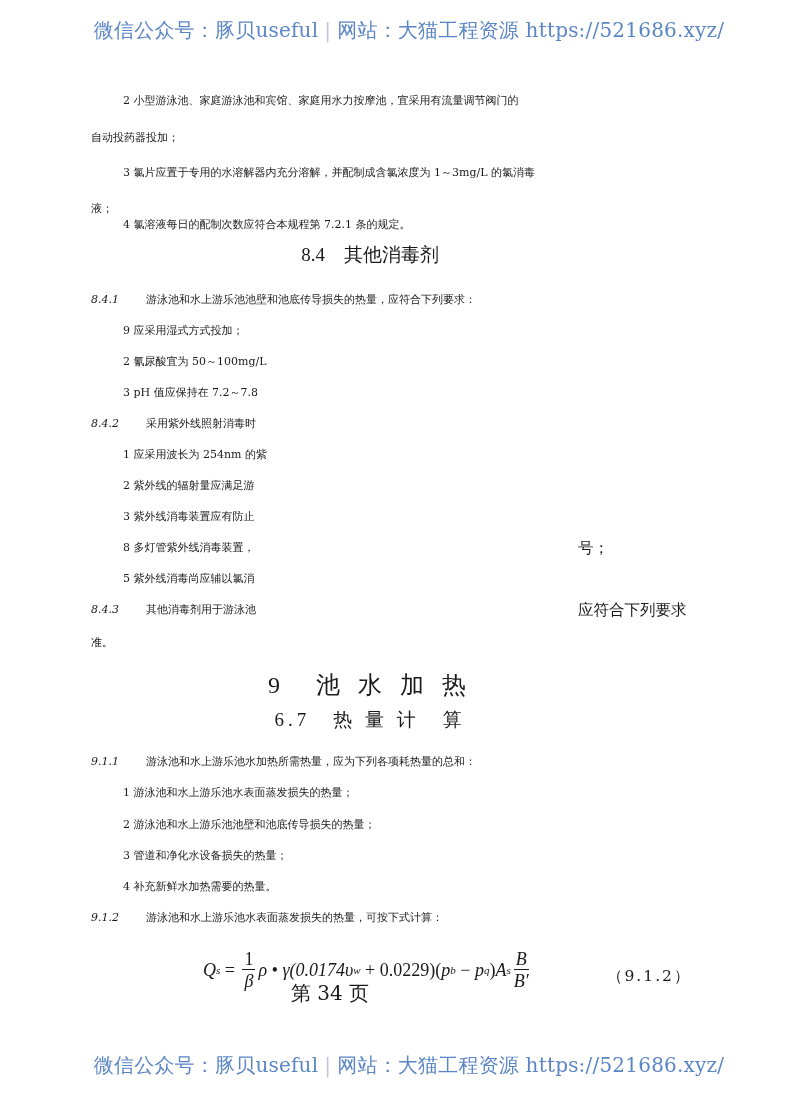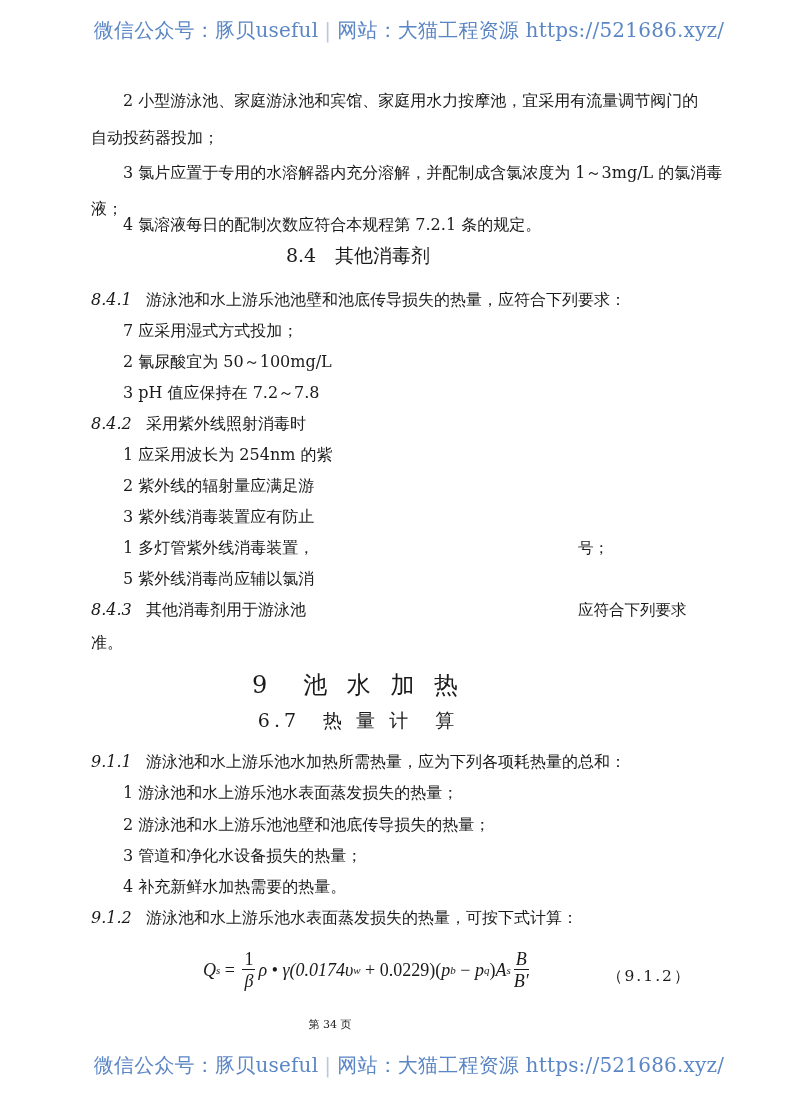--- a/index.html
+++ b/index.html
@@ -10,75 +10,75 @@
     }
     .watermark {
       position: absolute; left: 9px; width: 800px; text-align: center;
       font-size: 20px; color: #5b86c5; letter-spacing: 0.2px;
       font-family: "DejaVu Serif", serif;
     }
     .watermark .sep { color: #b9c8df; margin: 0 6px; }
     .wm-top { top: 17px; }
     .wm-bottom { top: 1052px; }
     .line {
-      position: absolute; font-size: 16px; white-space: nowrap; line-height: 20px;
+      position: absolute; font-size: 11px; white-space: nowrap; line-height: 20px;
     }
     .indent { left: 123px; }
     .clause { left: 91px; }
     .clause .num { display: inline-block; width: 55px; font-style: italic; }
     .cont { left: 91px; }
     .heading {
-      position: absolute; left: 0; width: 716px; text-align: center;
-      font-size: 19px; line-height: 24px; white-space: nowrap;
+      position: absolute; left: 12px; width: 716px; text-align: center;
+      font-size: 19px; line-height: 24px; white-space: nowrap; font-family: Liberation Serif, serif;
     }
     .heading.h1 { letter-spacing: 6px; font-size: 24px; }
     .heading.h2 { letter-spacing: 4px; }
     .right-frag { position: absolute; font-size: 15.5px; line-height: 20px; white-space: nowrap; }
     .formula {
       position: absolute; left: 203px; top: 940px; height: 60px;
       font-family: "Liberation Serif", "DejaVu Serif", serif; font-size: 18px;
       display: flex; align-items: center; white-space: nowrap;
     }
     .formula i { font-style: italic; }
     .formula sub { font-size: 11px; vertical-align: -4px; font-style: italic; }
     .frac { display: inline-flex; flex-direction: column; align-items: center; margin: 0 3px; vertical-align: middle; }
     .frac .n { border-bottom: 1px solid #1a1a1a; padding: 0 2px; line-height: 20px; }
     .frac .d { line-height: 22px; font-style: italic; }
     .eq-num { position: absolute; left: 607px; top: 958px; font-size: 15.5px; letter-spacing: 2px; margin-top: 8px; }
-    .page-num { position: absolute; left: 0; width: 660px; text-align: center; top: 1017px; font-size: 11px; }
+    .page-num { position: absolute; left: 0; width: 660px; text-align: center; top: 980px; font-size: 20px; }
   </style>
 </head>
 <body>
 
 <div class="watermark wm-top">
   <span>微信公众号：豚贝useful</span><span class="sep">|</span><span>网站：大猫工程资源 https://521686.xyz/</span>
 </div>
 
 <div class="line indent" style="top:91px">2 小型游泳池、家庭游泳池和宾馆、家庭用水力按摩池，宜采用有流量调节阀门的</div>
 <div class="line cont" style="top:128px">自动投药器投加；</div>
 <div class="line indent" style="top:163px">3 氯片应置于专用的水溶解器内充分溶解，并配制成含氯浓度为 1～3mg/L 的氯消毒</div>
 <div class="line cont" style="top:199px">液；</div>
 <div class="line indent" style="top:215px">4 氯溶液每日的配制次数应符合本规程第 7.2.1 条的规定。</div>
 
 <div class="heading" style="top:243px">8.4　其他消毒剂</div>
 
 <div class="line clause" style="top:290px">
   <span class="num">8.4.1</span><span>游泳池和水上游乐池池壁和池底传导损失的热量，应符合下列要求：</span>
 </div>
-<div class="line indent" style="top:321px">7 应采用湿式方式投加；</div>
+<div class="line indent" style="top:321px">9 应采用湿式方式投加；</div>
 <div class="line indent" style="top:352px">2 氰尿酸宜为 50～100mg/L</div>
 <div class="line indent" style="top:383px">3 pH 值应保持在 7.2～7.8</div>
 
 <div class="line clause" style="top:414px">
   <span class="num">8.4.2</span><span>采用紫外线照射消毒时</span>
 </div>
 <div class="line indent" style="top:445px">1 应采用波长为 254nm 的紫</div>
 <div class="line indent" style="top:476px">2 紫外线的辐射量应满足游</div>
 <div class="line indent" style="top:507px">3 紫外线消毒装置应有防止</div>
-<div class="line indent" style="top:538px">1 多灯管紫外线消毒装置，</div>
+<div class="line indent" style="top:538px">8 多灯管紫外线消毒装置，</div>
 <div class="right-frag" style="left:578px; top:538px">号；</div>
 <div class="line indent" style="top:569px">5 紫外线消毒尚应辅以氯消</div>
 
 <div class="line clause" style="top:600px">
   <span class="num">8.4.3</span><span>其他消毒剂用于游泳池</span>
 </div>
 <div class="right-frag" style="left:578px; top:600px">应符合下列要求</div>
 <div class="line cont" style="top:633px">准。</div>
 
 <div class="heading h1" style="top:673px">9　池 水 加 热</div>

